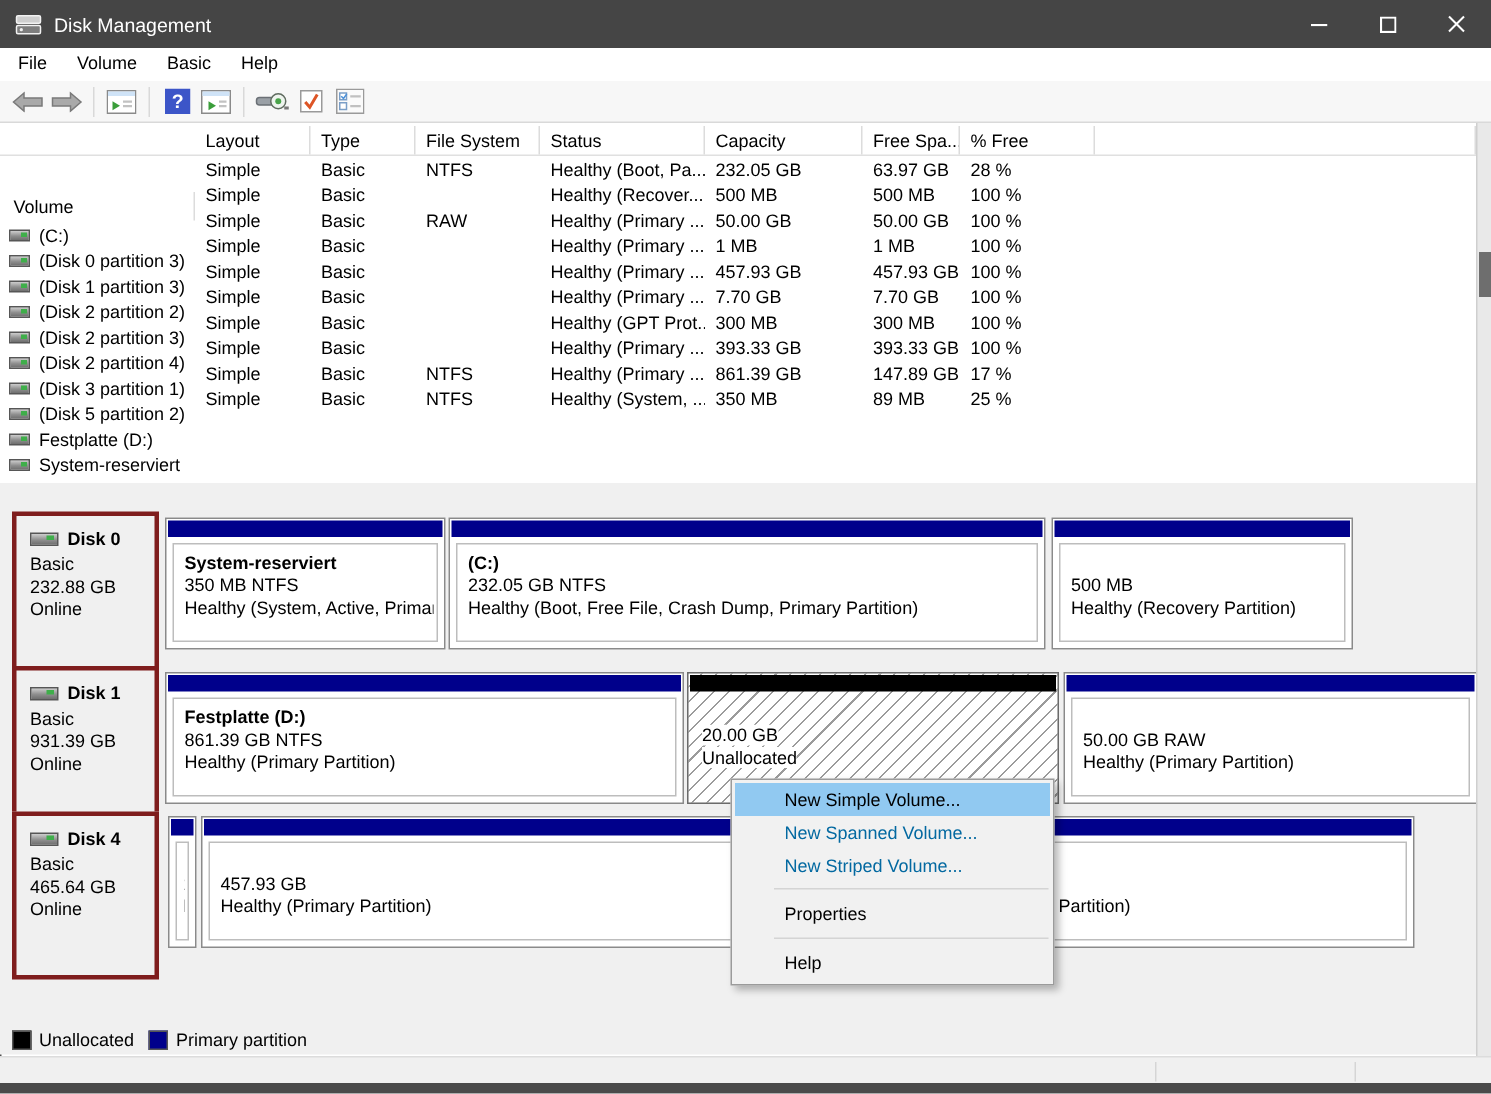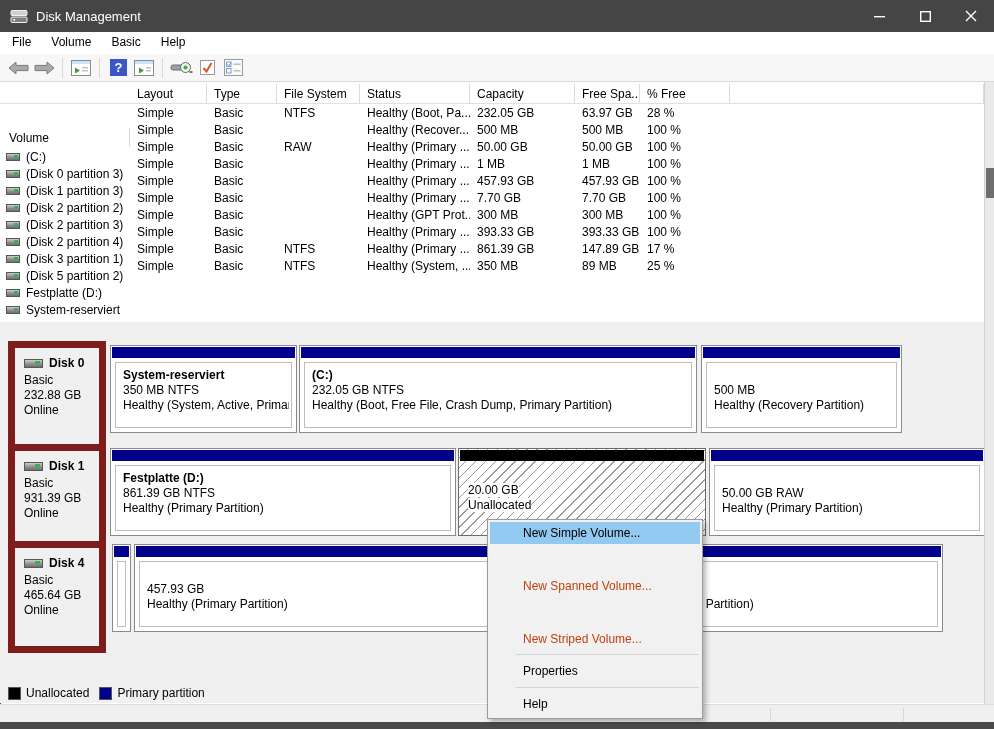--- a/index.html
+++ b/index.html
@@ -35,42 +35,42 @@
   .cstat  { left:360px; width:110px; }
   .ccap   { left:470px; width:105px; }
   .cfree  { left:575px; width:65px; }
   .cpct   { left:640px; width:90px; }
   .hc-extra { left:730px; width:254px; border-right:1px solid #dcdcdc; }
   .volicon { display:inline-block; width:14px; height:8px; margin-right:6px; flex:0 0 14px;
              background:linear-gradient(#cdcdcd,#8f8f8f 55%,#6f6f6f); border:1px solid #565656; position:relative; }
   .volicon::after { content:""; position:absolute; right:1px; top:1px; width:4px; height:3px; background:#3fae4a; }
   
   .graphpane { position:absolute; left:0; top:322px; width:984px; height:381px; background:#f0f0f0; }
-  .dlabel { position:absolute; left:8px; width:98px; height:112px; border:7px solid #7f1d1d; background:#f0f0f0; padding:8px 0 0 9px; }
+  .dlabel { position:absolute; left:8px; width:98px; height:112px; border:3px solid #7f1d1d; background:#f0f0f0; padding:8px 0 0 9px; }
   .dtitle { display:flex; align-items:center; font-weight:bold; margin-bottom:3px; }
   .diskicon { display:inline-block; width:19px; height:9px; margin-right:6px;
               background:linear-gradient(#cdcdcd,#8f8f8f 55%,#6f6f6f); border:1px solid #565656; position:relative; }
   .diskicon::after { content:""; position:absolute; right:2px; top:1px; width:5px; height:3px; background:#3fae4a; }
   .dline { line-height:15px; }
   .part { position:absolute; height:88px; border:1px solid #8a8a8a; background:#fff; }
   .pbar { height:11px; margin:1px 1px 0 1px; background:#00008B; }
   .part.unalloc { background:repeating-linear-gradient(135deg,#ffffff 0px,#ffffff 6px,#9b9b9b 6px,#9b9b9b 7px); border-color:#6b6b6b; }
   .part.unalloc .pbar { background:#000; }
   .pinner { position:absolute; left:4px; right:4px; top:16px; bottom:4px; border:1px solid #bdbdbd; background:#fff; padding:5px 2px 0 7px; overflow:hidden; }
   .part.unalloc .pinner { border:none; background:transparent; left:2px; right:2px; top:14px; }
   .pt { height:15px; line-height:15px; white-space:nowrap; overflow:hidden; }
   .pt.b { font-weight:bold; }
   .part.unalloc .pt span { background:#fff; }
   .sliver { position:absolute; background:#00008B; }
   
   .cmenu { position:absolute; left:487px; top:519px; width:216px; background:#f1f1f1; border:1px solid #9b9b9b;
            box-shadow:3px 3px 5px rgba(0,0,0,.28); z-index:20; padding:2px 0; }
   .citem { height:22px; line-height:22px; padding-left:33px; margin:0 2px; white-space:nowrap; }
   .citem.hl { background:#91c9f1; }
-  .citem.dis { color:#c2410c;margin-top:31px; }
+  .citem.dis { color:#0369a1; }
   .citem.tall { height:24px; line-height:24px; }
   .csep { height:1px; background:#d4d4d4; margin:4px 3px 4px 28px; }
   
   .legend { position:absolute; left:0; top:684px; width:984px; height:18px; display:flex; align-items:center; background:#f0f0f0; }
   .sw { width:13px; height:13px; margin:0 5px 0 8px; border:1px solid #555; }
   .sw-unalloc { background:#000000; }
   .sw-primary { background:#00008B; margin-left:10px; }
   .statusbar { position:absolute; left:0; top:704px; width:994px; height:18px; background:#f0f0f0; border-top:1px solid #dcdcdc; }
   .ssep { position:absolute; top:3px; width:1px; height:13px; background:#d5d5d5; }
   .bottomstrip { position:absolute; left:0; top:722px; width:994px; height:7px; background:#4a4a4a; }

